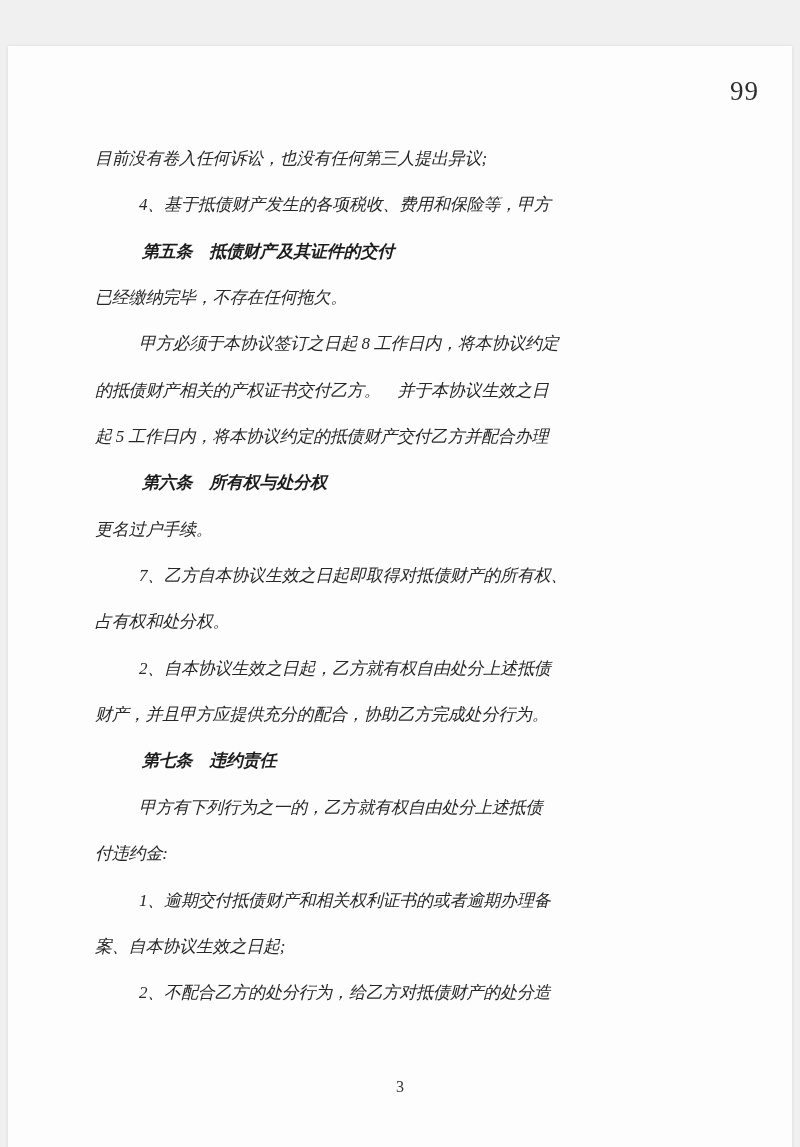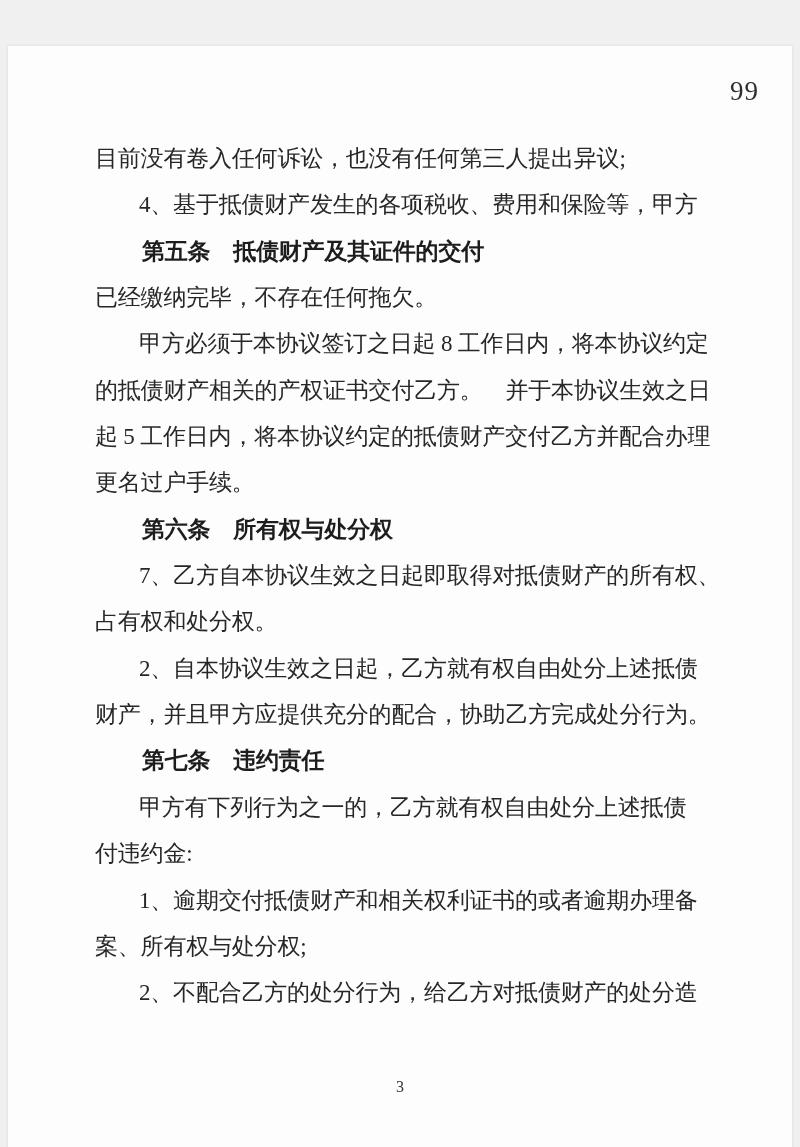--- a/index.html
+++ b/index.html
@@ -38,24 +38,25 @@
   .doc-lines {
     position: absolute;
     top: 0;
     left: 0;
     right: 0;
     padding: 90px 60px 0 87px;
   }
   .line {
     height: 46.35px;
     line-height: 46.35px;
-    font-size: 23px;
+    font-size: 17px;
     letter-spacing: -0.2px;
     color: #272727;
     white-space: nowrap;
+    font-style: italic;
   }
   .line.paragraph { padding-left: 44px; }
   .line.heading {
     padding-left: 47px;
     font-weight: 700;
     color: #1d1d1d;
   }
   .footer-page-number {
     position: absolute;
     top: 1032px;
@@ -73,28 +74,28 @@
   <div class="page">
     <div class="corner-number">99</div>
     <div class="doc-lines">
         <div class="line continuation">目前没有卷入任何诉讼，也没有任何第三人提出异议;</div>
         <div class="line paragraph">4、基于抵债财产发生的各项税收、费用和保险等，甲方</div>
         <div class="line heading">第五条　抵债财产及其证件的交付</div>
         <div class="line continuation">已经缴纳完毕，不存在任何拖欠。</div>
         <div class="line paragraph">甲方必须于本协议签订之日起 8 工作日内，将本协议约定</div>
         <div class="line continuation">的抵债财产相关的产权证书交付乙方。　并于本协议生效之日</div>
         <div class="line continuation">起 5 工作日内，将本协议约定的抵债财产交付乙方并配合办理</div>
+        <div class="line heading">第六条　所有权与处分权</div>
         <div class="line continuation">更名过户手续。</div>
-        <div class="line heading">第六条　所有权与处分权</div>
         <div class="line paragraph">7、乙方自本协议生效之日起即取得对抵债财产的所有权、</div>
         <div class="line continuation">占有权和处分权。</div>
         <div class="line paragraph">2、自本协议生效之日起，乙方就有权自由处分上述抵债</div>
         <div class="line continuation">财产，并且甲方应提供充分的配合，协助乙方完成处分行为。</div>
         <div class="line heading">第七条　违约责任</div>
         <div class="line paragraph">甲方有下列行为之一的，乙方就有权自由处分上述抵债</div>
         <div class="line continuation">付违约金:</div>
         <div class="line paragraph">1、逾期交付抵债财产和相关权利证书的或者逾期办理备</div>
-        <div class="line continuation">案、所有权与处分权;</div>
+        <div class="line continuation">案、自本协议生效之日起;</div>
         <div class="line paragraph">2、不配合乙方的处分行为，给乙方对抵债财产的处分造</div>
       </div>
     <div class="footer-page-number">3</div>
   </div>
 </div>
 
 </body></html>

